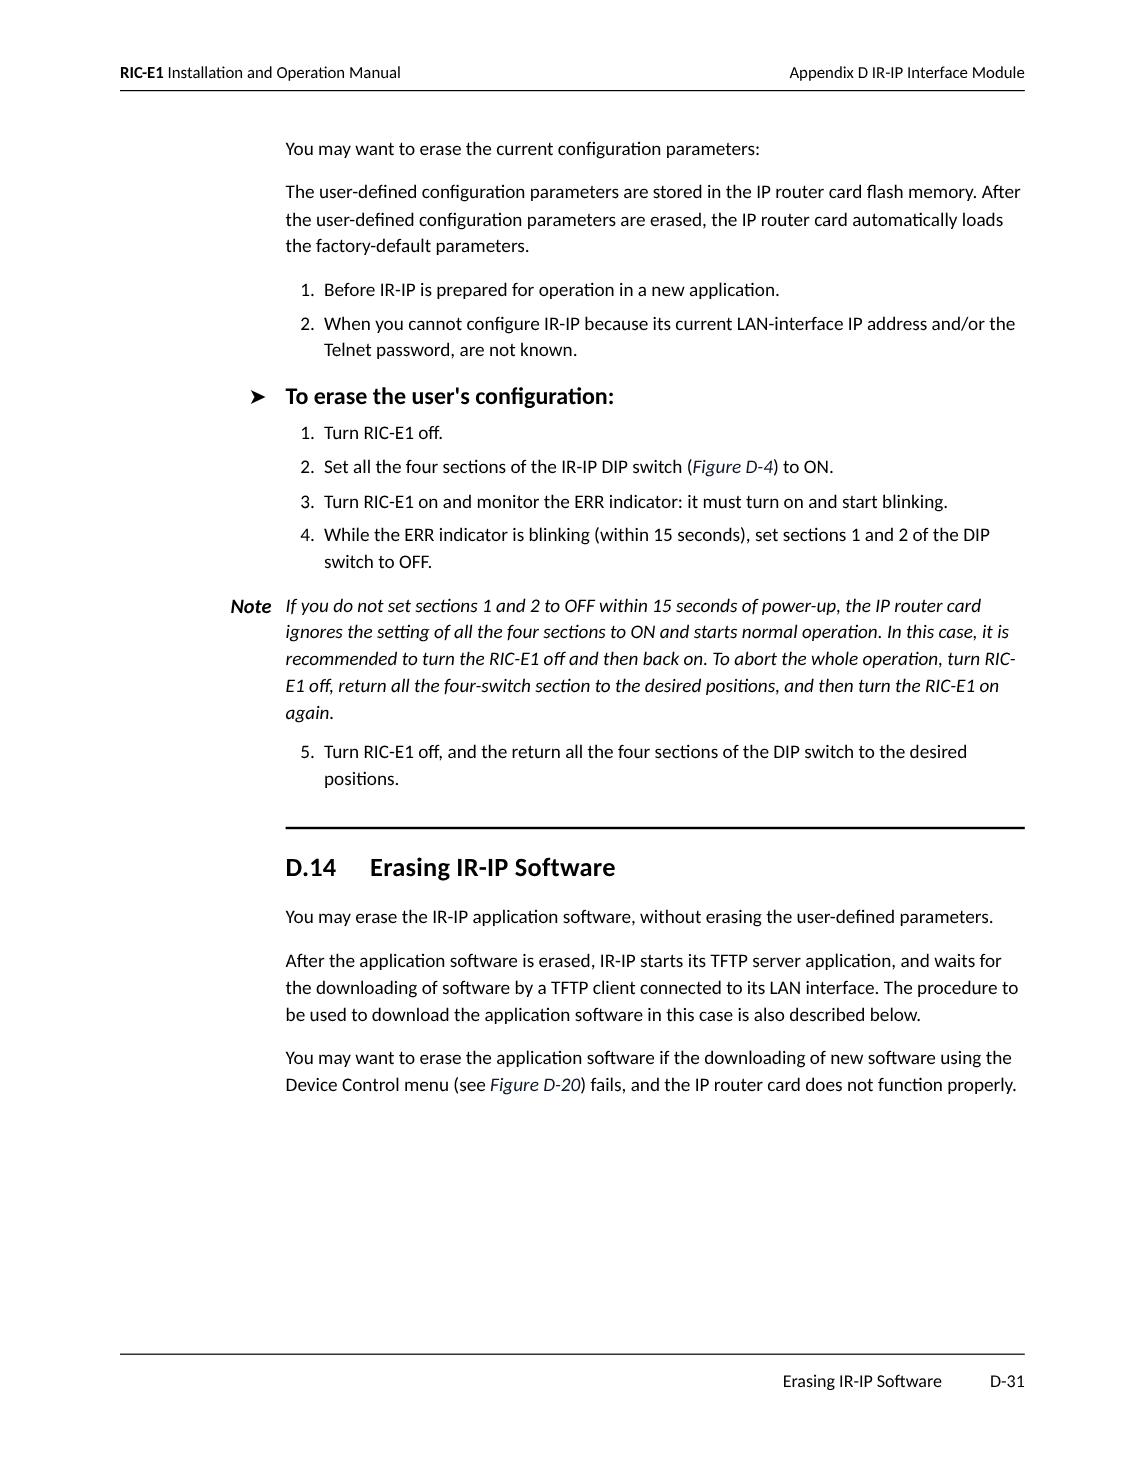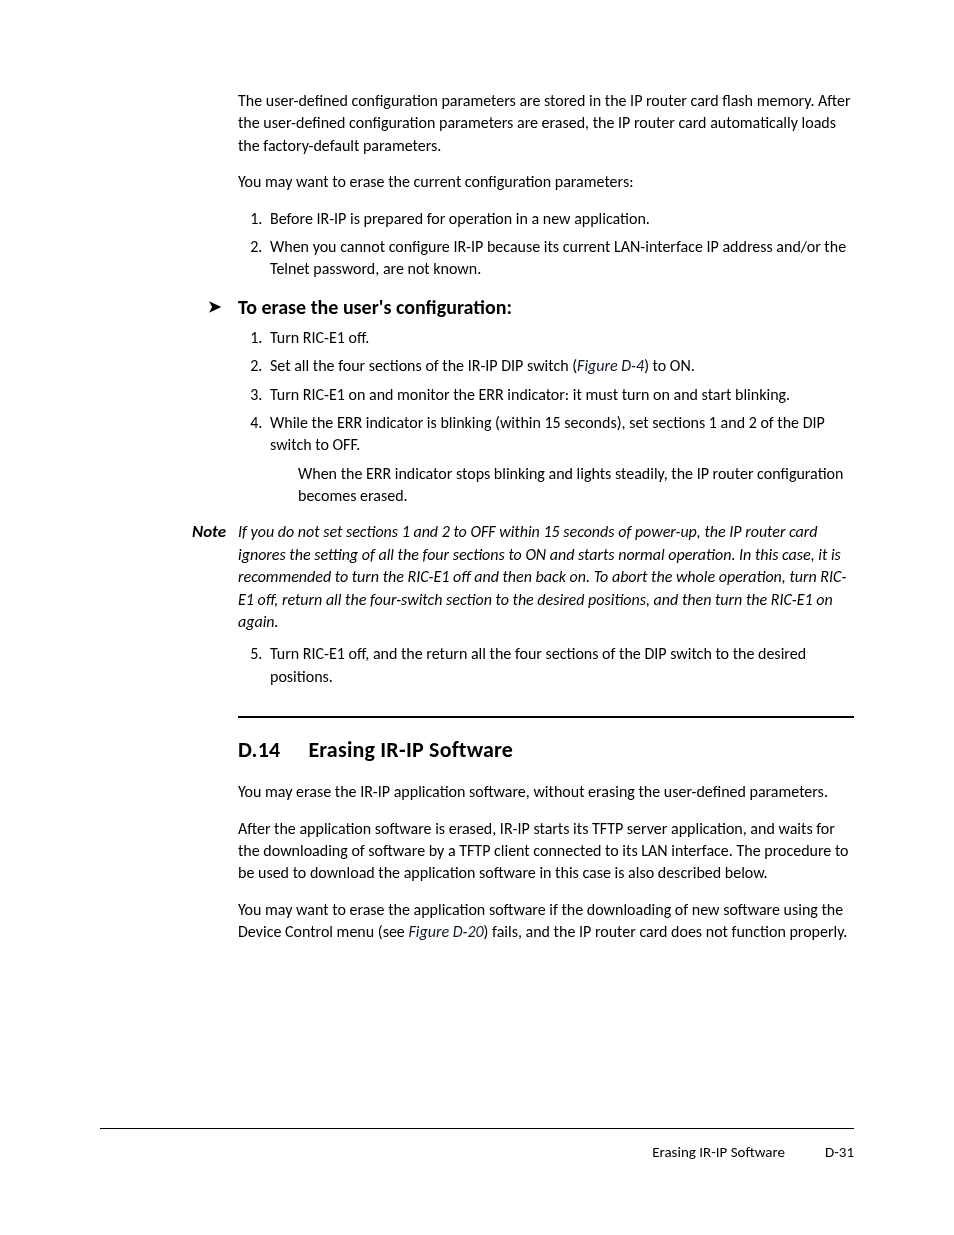--- a/index.html
+++ b/index.html
@@ -124,44 +124,49 @@
     display: flex;
     justify-content: space-between;
     font-size: 13.5px;
   }
 </style>
 </head>
 <body>
 
 <div class="page">
 
+  <div class="header-row">
+    <div class="header-left">
+      <span class="bold">RIC-E1</span><span> Installation and Operation Manual</span>
+    </div>
+    <div class="header-right">Appendix D  IR-IP Interface Module</div>
+  </div>
 
   <div class="content">
 
 
+    <p class="body">You may want to erase the current configuration parameters:</p>
     <p class="body">The user-defined configuration parameters are stored in the IP router card flash memory. After the user-defined configuration parameters are erased, the IP router card automatically loads the factory-default parameters.</p>
-    <p class="body">You may want to erase the current configuration parameters:</p>
 
     <ol class="num">
       <li>Before IR-IP is prepared for operation in a new application.</li>
       <li>When you cannot configure IR-IP because its current LAN-interface IP address and/or the Telnet password, are not known.</li>
     </ol>
 
     <div class="proc-block">
       <span class="proc-arrow">➤</span>
       <p class="proc-title">To erase the user's configuration:</p>
       <ol class="num">
         <li>Turn RIC-E1 off.</li>
         <li>
           <span>Set all the four sections of the IR-IP DIP switch (</span><a class="figref">Figure D-4</a><span>) to ON.</span>
         </li>
         <li>Turn RIC-E1 on and monitor the ERR indicator: it must turn on and start blinking.</li>
         <li>
           <span>While the ERR indicator is blinking (within 15 seconds), set sections 1 and 2 of the DIP switch to OFF.</span>
-          <div class="sub-indent">When the ERR indicator stops blinking and lights steadily, the IP router configuration becomes erased.</div>
         </li>
       </ol>
     </div>
 
     <div class="note-row">
       <div class="note-label">Note</div>
       <div class="note-body">If you do not set sections 1 and 2 to OFF within 15 seconds of power-up, the IP router card ignores the setting of all the four sections to ON and starts normal operation. In this case, it is recommended to turn the RIC-E1 off and then back on. To abort the whole operation, turn RIC-E1 off, return all the four-switch section to the desired positions, and then turn the RIC-E1 on again.</div>
     </div>
 
     <ol class="num" start="5">

